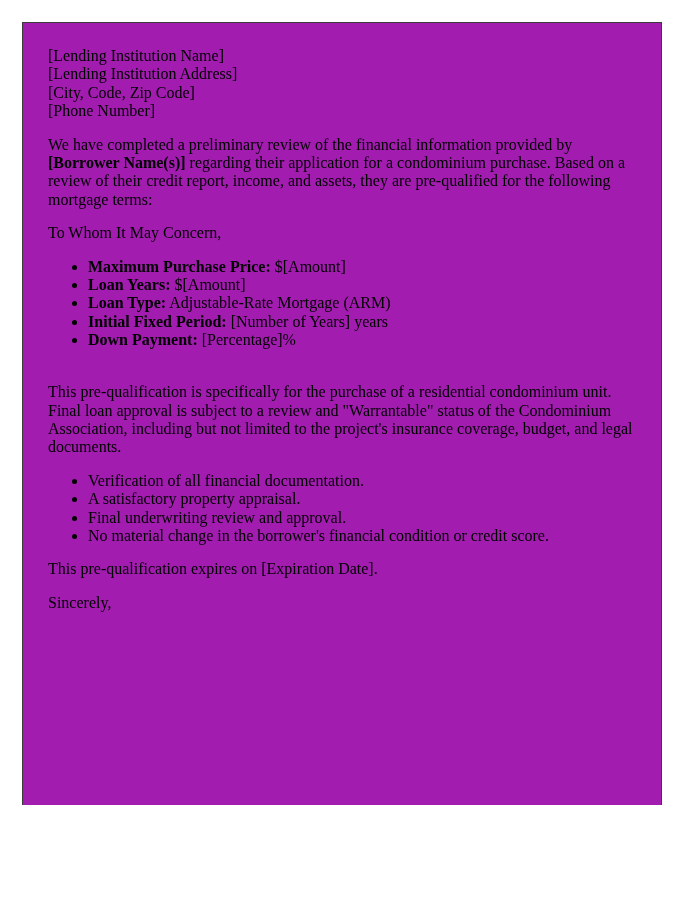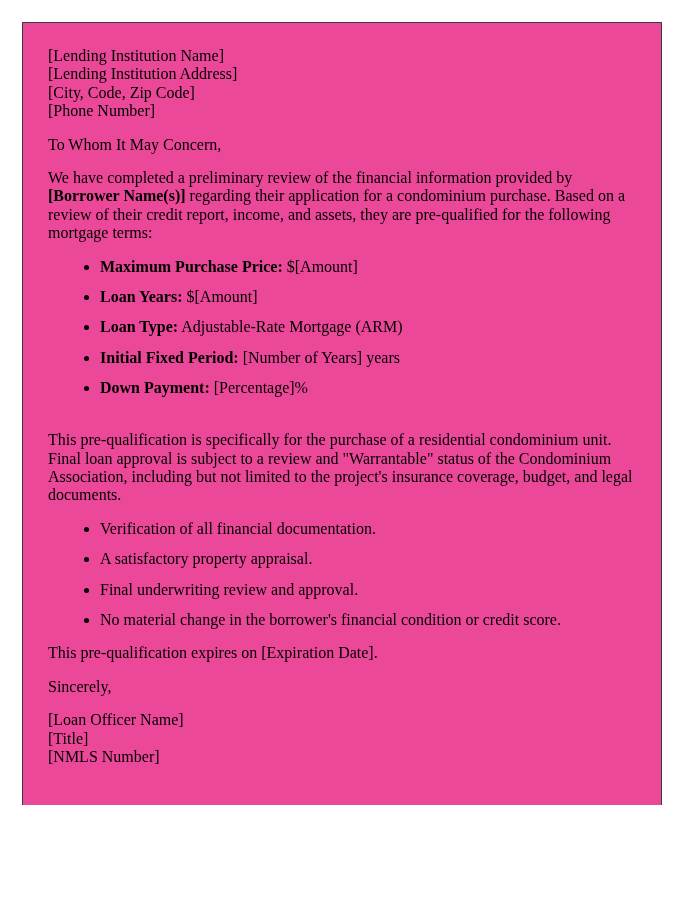--- a/index.html
+++ b/index.html
@@ -17,46 +17,46 @@
     left: 22px;
     top: 22px;
     width: 640px;
     height: 783px;
     box-sizing: border-box;
     border: 1px solid #3c3c3c;
     border-bottom: none;
     padding: 9px 25px 0 25px;
     overflow: hidden;
     line-height: 18.4px;
-    background: #ec4899;
+    background: #a21caf;
   }
   p { margin: 15px 0; }
   ul { margin: 15px 0; padding-left: 40px; }
-  li { margin: 12px; }
+  li { margin: 0; }
   .b, strong { font-weight: bold; }
 </style>
 </head>
 <body>
 
 <div class="page">
 
   <p>
     <span>[Lending Institution Name]</span><br>
     <span>[Lending Institution Address]</span><br>
     <span>[City, Code, Zip Code]</span><br>
     <span>[Phone Number]</span>
   </p>
 
 
 
-  <p>To Whom It May Concern,</p>
-
   <p>
     <span>We have completed a preliminary review of the financial information provided by </span><strong>[Borrower Name(s)]</strong><span> regarding their application for a condominium purchase. Based on a review of their credit report, income, and assets, they are pre-qualified for the following mortgage terms:</span>
   </p>
+
+  <p>To Whom It May Concern,</p>
 
   <ul>
     <li><strong>Maximum Purchase Price:</strong><span> $[Amount]</span></li>
     <li><strong>Loan Years:</strong><span> $[Amount]</span></li>
     <li><strong>Loan Type:</strong><span> Adjustable-Rate Mortgage (ARM)</span></li>
     <li><strong>Initial Fixed Period:</strong><span> [Number of Years] years</span></li>
     <li><strong>Down Payment:</strong><span> [Percentage]%</span></li>
   </ul>
 
   <p>
@@ -69,19 +69,14 @@
     <li>Verification of all financial documentation.</li>
     <li>A satisfactory property appraisal.</li>
     <li>Final underwriting review and approval.</li>
     <li>No material change in the borrower's financial condition or credit score.</li>
   </ul>
 
   <p>This pre-qualification expires on [Expiration Date].</p>
 
   <p>Sincerely,</p>
 
-  <p>
-    <span>[Loan Officer Name]</span><br>
-    <span>[Title]</span><br>
-    <span>[NMLS Number]</span>
-  </p>
 
 </div>
 
 </body></html>

